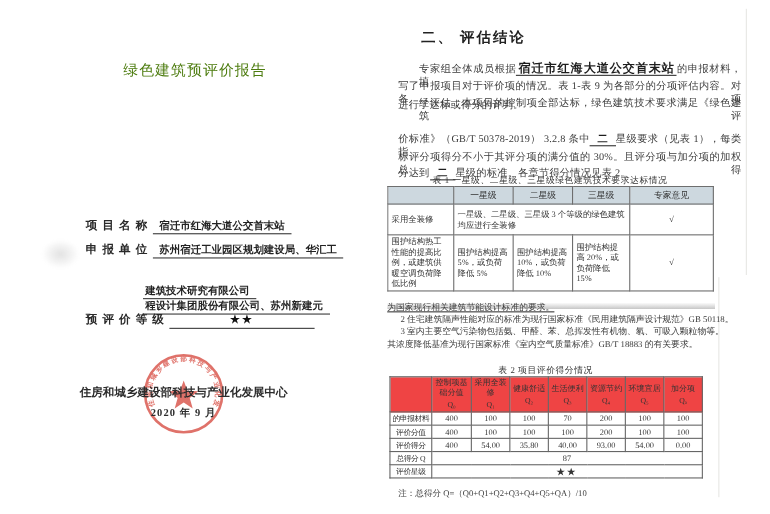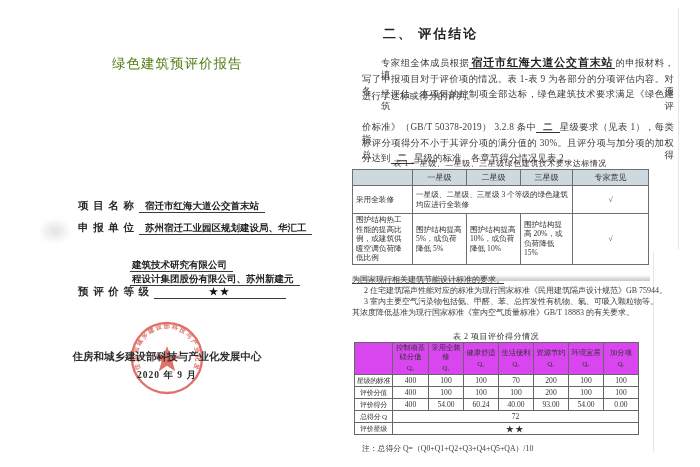--- a/index.html
+++ b/index.html
@@ -40,21 +40,21 @@
   .t1 td{font-size:7.6px;line-height:9.5px;color:#333;padding:1px 3px;vertical-align:middle;}
   .t1 .lbl{text-align:left;}
   .t1 .ctr{text-align:center;}
   .t1wrap{overflow:hidden;}
   .smear{position:absolute;left:0;bottom:0;width:100%;height:6px;
          background:linear-gradient(to bottom,rgba(90,90,90,0),rgba(90,90,90,.35));}
 
   .noteline{font-size:8px;line-height:10px;color:#3b3b3b;white-space:nowrap;}
 
   .t2 td,.t2 th{border:1px solid #666;}
-  .t2 th{background:#d946ef;font-size:7.3px;font-weight:normal;color:#333;
+  .t2 th{background:#ef4444;font-size:7.3px;font-weight:normal;color:#333;
          padding:1px 1px;line-height:8.5px;vertical-align:middle;}
   .t2 .sub{display:block;font-size:7px;margin-top:3px;}
   .t2 td{font-size:7.6px;color:#333;text-align:center;height:11px;padding:0 1px;}
   .t2 .rlbl{font-size:7px;letter-spacing:-0.3px;text-align:center;white-space:nowrap;overflow:hidden;}
   .t2 .stars{letter-spacing:2px;font-weight:bold;font-size:8.5px;}
   .t2note{font-size:7.8px;color:#3b3b3b;white-space:nowrap;}
 
   
   .seam{background:#e7e7e4;width:1px;}
 
@@ -154,21 +154,21 @@
         <td class="lbl">围护结构提高 20%，或负荷降低 15%</td>
         <td class="ctr">√</td>
       </tr>
 
     </tbody>
       </table>
     <div class="smear"></div>
   </div>
 
   <div class="abs noteline" style="left:352px;top:275px;text-decoration:underline;">为国家现行相关建筑节能设计标准的要求。</div>
-  <div class="abs noteline" style="left:364px;top:286px;">2 住宅建筑隔声性能对应的标准为现行国家标准《民用建筑隔声设计规范》GB 75944。</div>
+  <div class="abs noteline" style="left:364px;top:286px;">2 住宅建筑隔声性能对应的标准为现行国家标准《民用建筑隔声设计规范》GB 50118。</div>
   <div class="abs noteline" style="left:364px;top:297px;">3 室内主要空气污染物包括氨、甲醛、苯、总挥发性有机物、氡、可吸入颗粒物等。</div>
   <div class="abs noteline" style="left:352px;top:308px;">其浓度降低基准为现行国家标准《室内空气质量标准》GB/T 18883 的有关要求。</div>
 
   <div class="abs tcaption" style="left:354px;top:331px;width:284px;text-align:center;">表 2 项目评价得分情况</div>
 
   <div class="abs" style="left:354px;top:342px;">
     <table class="t2" style="width:284px;">
       <colgroup>
           <col style="width:38px">
           <col style="width:36px">
@@ -184,21 +184,21 @@
         <th></th>
         <th><span>控制项基础分值</span><span class="sub">Q₀</span></th>
         <th><span>采用全装修</span><span class="sub">Q₁</span></th>
         <th><span>健康舒适</span><span class="sub">Q₂</span></th>
         <th><span>生活便利</span><span class="sub">Q₃</span></th>
         <th><span>资源节约</span><span class="sub">Q₄</span></th>
         <th><span>环境宜居</span><span class="sub">Q₅</span></th>
         <th><span>加分项</span><span class="sub">Qₐ</span></th>
       </tr>
       <tr>
-        <td class="rlbl">星级的标准</td>
+        <td class="rlbl">的申报材料</td>
         <td>400</td>
         <td>100</td>
         <td>100</td>
         <td>70</td>
         <td>200</td>
         <td>100</td>
         <td>100</td>
       </tr>
       <tr>
         <td class="rlbl">评价分值</td>
@@ -207,29 +207,29 @@
         <td>100</td>
         <td>100</td>
         <td>200</td>
         <td>100</td>
         <td>100</td>
       </tr>
       <tr>
         <td class="rlbl">评价得分</td>
         <td>400</td>
         <td>54.00</td>
-        <td>60.24</td>
+        <td>35.80</td>
         <td>40.00</td>
         <td>93.00</td>
         <td>54.00</td>
         <td>0.00</td>
       </tr>
       <tr>
         <td class="rlbl">总得分 Q</td>
-        <td colspan="7">72</td>
+        <td colspan="7">87</td>
       </tr>
       <tr>
         <td class="rlbl">评价星级</td>
         <td colspan="7" class="stars">★★</td>
       </tr>
     </tbody>
       </table>
   </div>
 
   <div class="abs t2note" style="left:362px;top:443px;">注：总得分 Q=（Q0+Q1+Q2+Q3+Q4+Q5+QA）/10</div>

